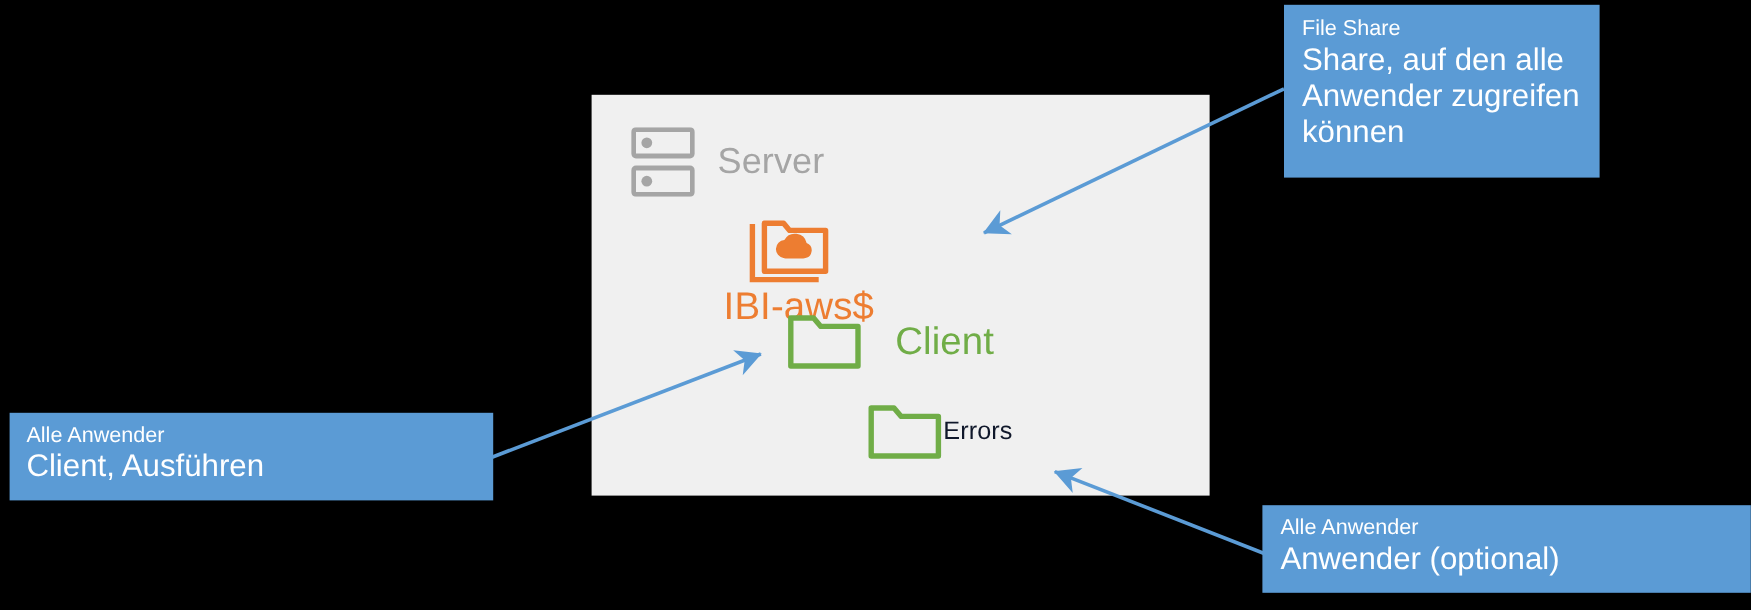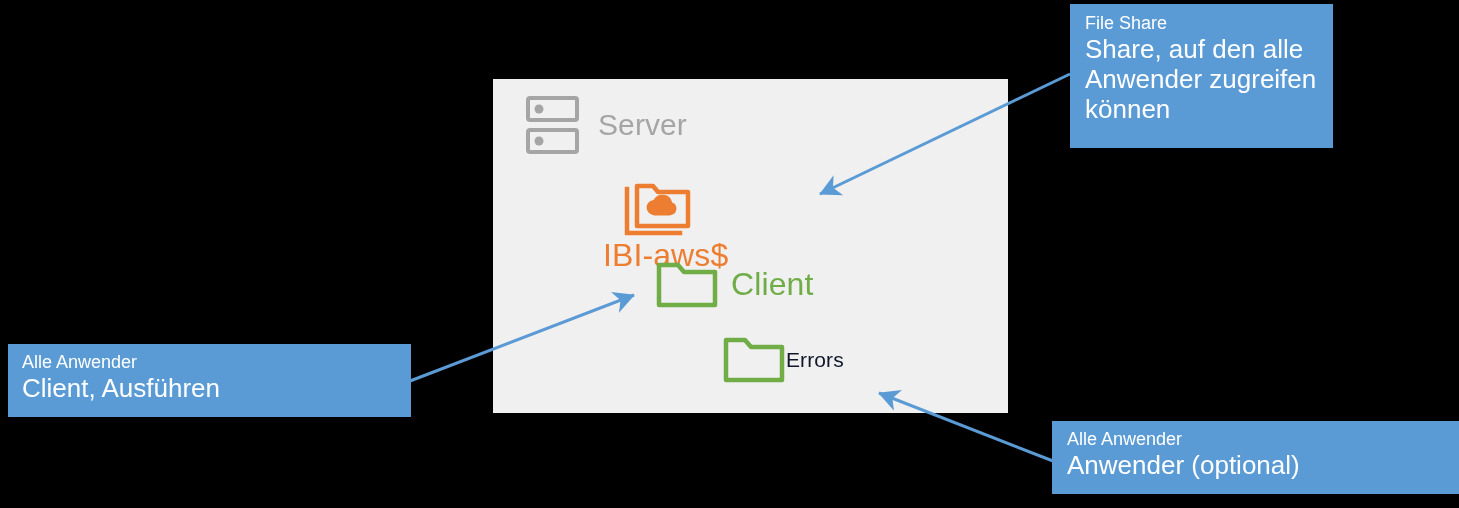--- a/index.html
+++ b/index.html
@@ -32,21 +32,21 @@
     align-items: center;
     white-space: nowrap;
   }
   .node-label {
     font-size: 30px;
     line-height: 1;
     letter-spacing: 0.1px;
   }
 
   
-  #node-server { left: 33px; top: 17px; }
+  #node-server { left: 33px; top: 27px; }
   #node-server .node-label {
     color: #A5A5A5;
     font-size: 30px;
     margin-left: 19px;
   }
   .server-icon {
     width: 53px;
     height: 58px;
     display: block;
   }
@@ -57,21 +57,21 @@
     color: #ED7D31;
     margin-left: 14px;
     font-size: 32px;
   }
   .share-icon { width: 72px; height: 60px; display: block; }
 
   
   #node-client { left: 163px; top: 180px; }
   #node-client .node-label {
     color: #70AD47;
-    margin-left: 13px;
+    margin-left: 28px;
     font-size: 32px;
   }
   
   #node-errors { left: 230px; top: 255px; }
   #node-errors .node-label {
     color: #0f172a;
     margin-left: 1px;
     font-size: 21px;
   }
   .folder-icon { width: 62px; height: 50px; display: block; }

